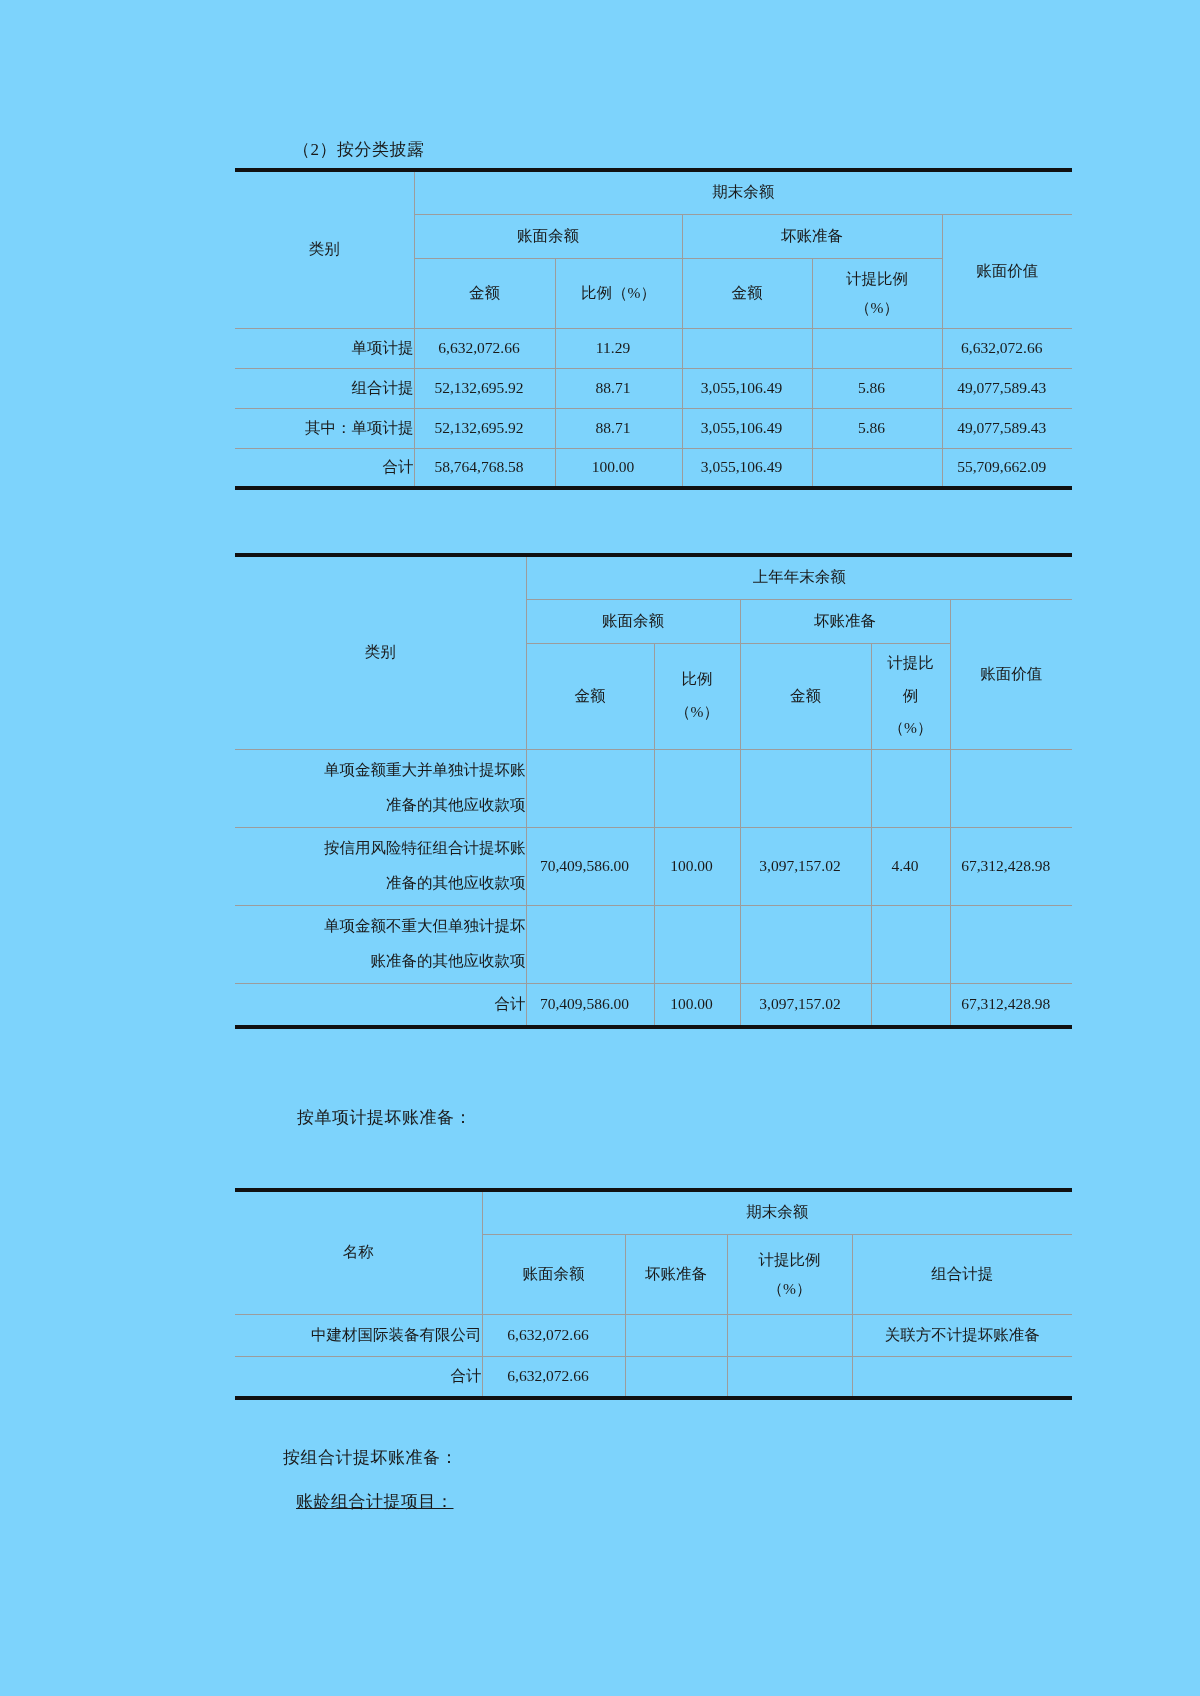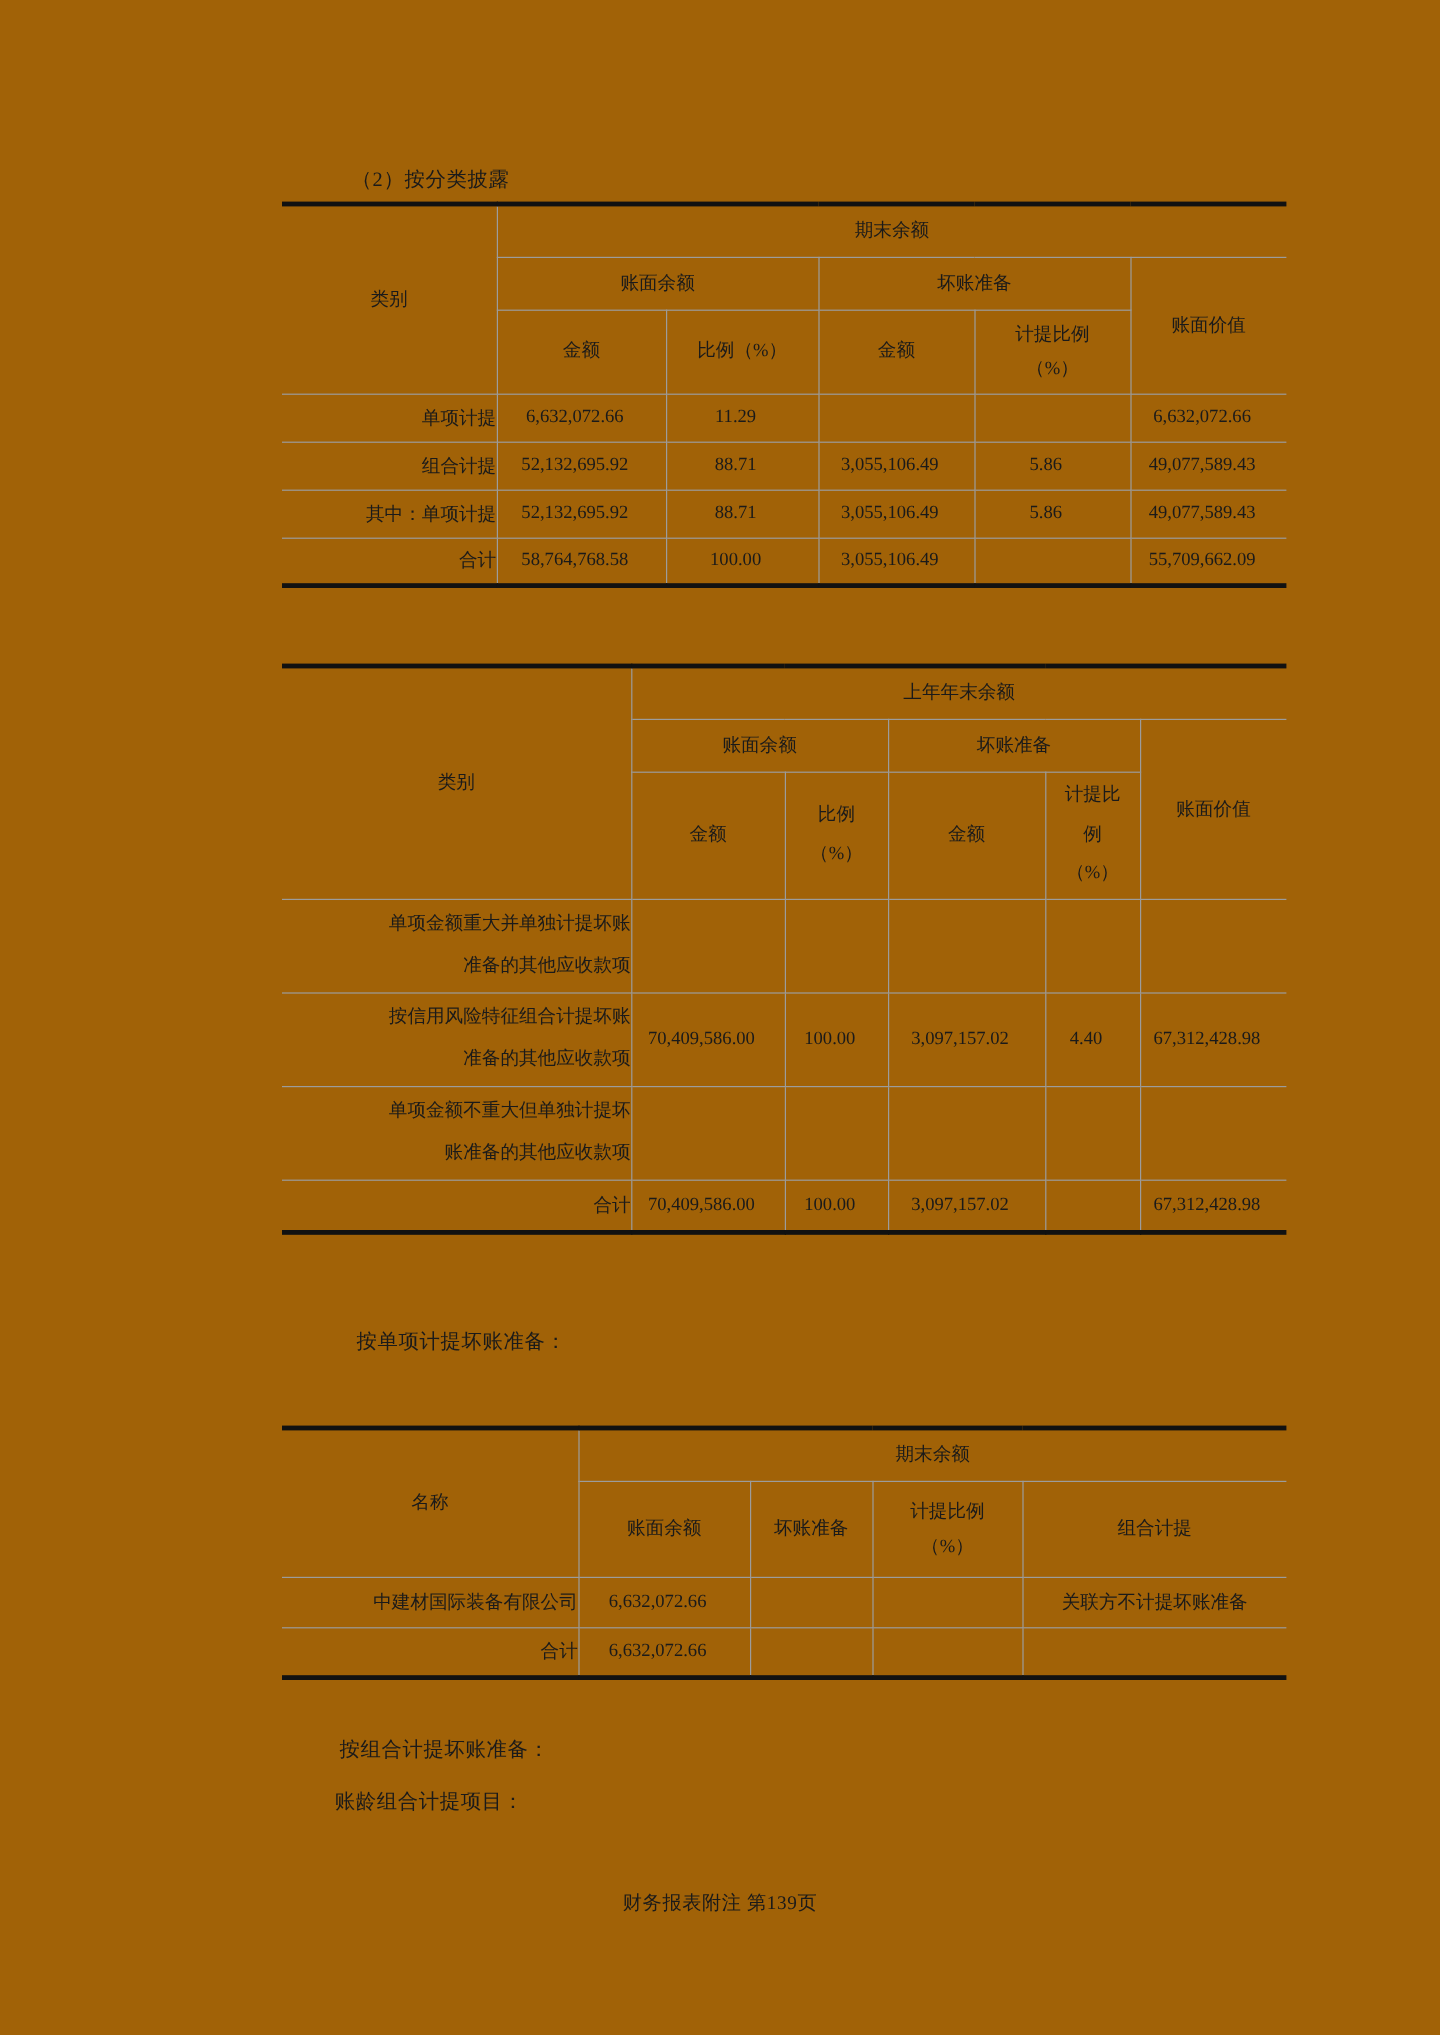--- a/index.html
+++ b/index.html
@@ -5,33 +5,33 @@
   * { margin: 0; padding: 0; box-sizing: border-box; }
   html, body { background: #ffffff; }
   body {
     font-family: "Liberation Serif", "DejaVu Serif", serif;
     color: #1a1a1a;
   }
   .page {
     position: relative;
     width: 1200px;
     height: 1696px;
-    background: #a16207;
+    background: #7dd3fc;
     margin: 0 auto;
     overflow: hidden;
   }
   .heading {
     position: absolute;
     font-size: 17px;
     letter-spacing: 0.5px;
     white-space: nowrap;
   }
   .cap-1 { left: 297px; top: 1106px; text-align: right; }
   .cap-2 { left: 283px; top: 1446px; }
-  .cap-3 { left: 279px; top: 1490px; }
+  .cap-3 { left: 296px; top: 1490px; text-decoration: underline; }
   .sec-head { left: 293px; top: 138px; }
   .footer {
     position: absolute;
     left: 0; right: 0;
     top: 1576px;
     text-align: center;
     font-size: 16px;
     letter-spacing: 0.5px;
   }
   table.fin-table {
@@ -249,15 +249,14 @@
       <td class="num"></td>
       <td class="num"></td>
       <td></td>
     </tr>
   </tbody>
     </table>
 
   <div class="heading cap-2">按组合计提坏账准备：</div>
   <div class="heading cap-3">账龄组合计提项目：</div>
 
-  <div class="footer">财务报表附注 第139页</div>
 
 </div>
 
 </body></html>

